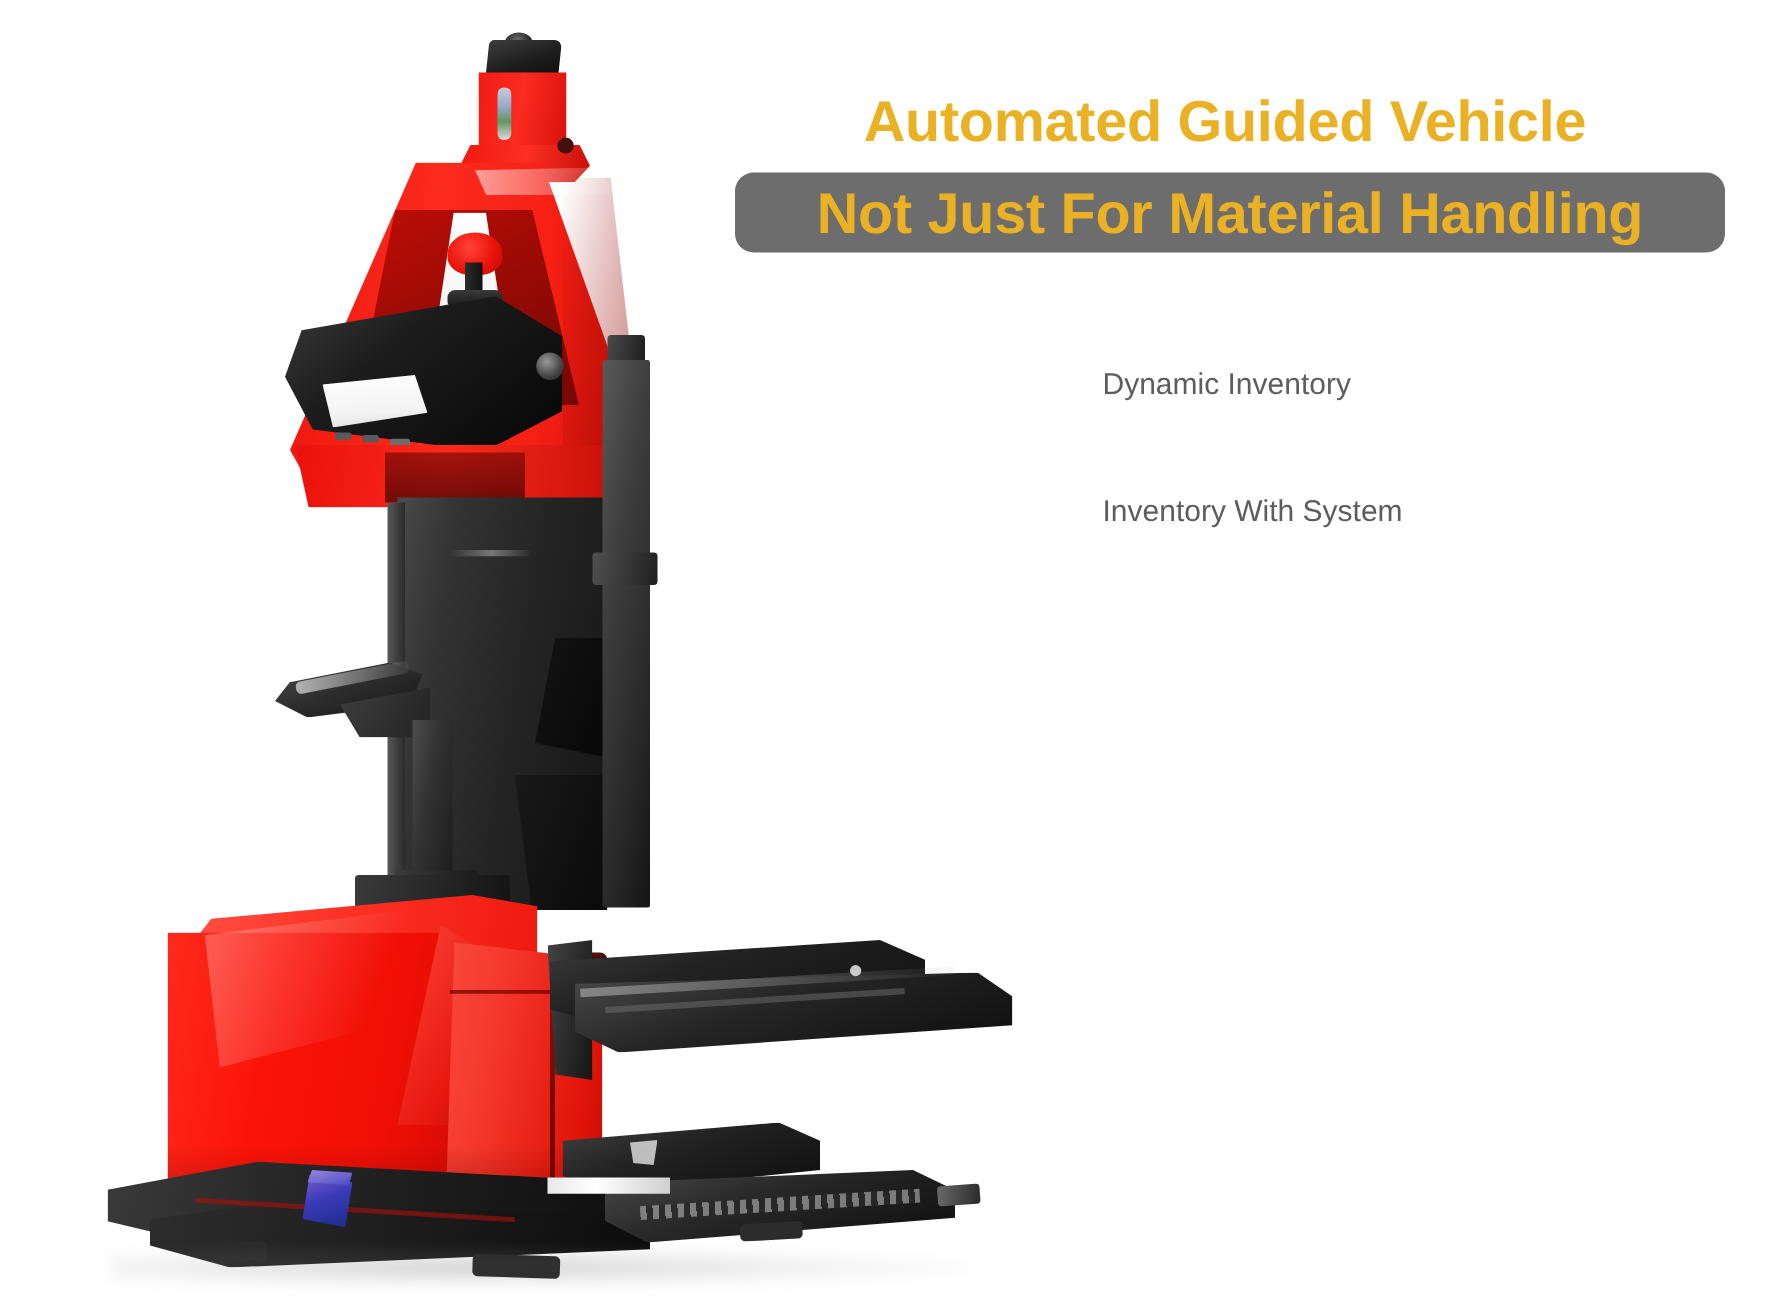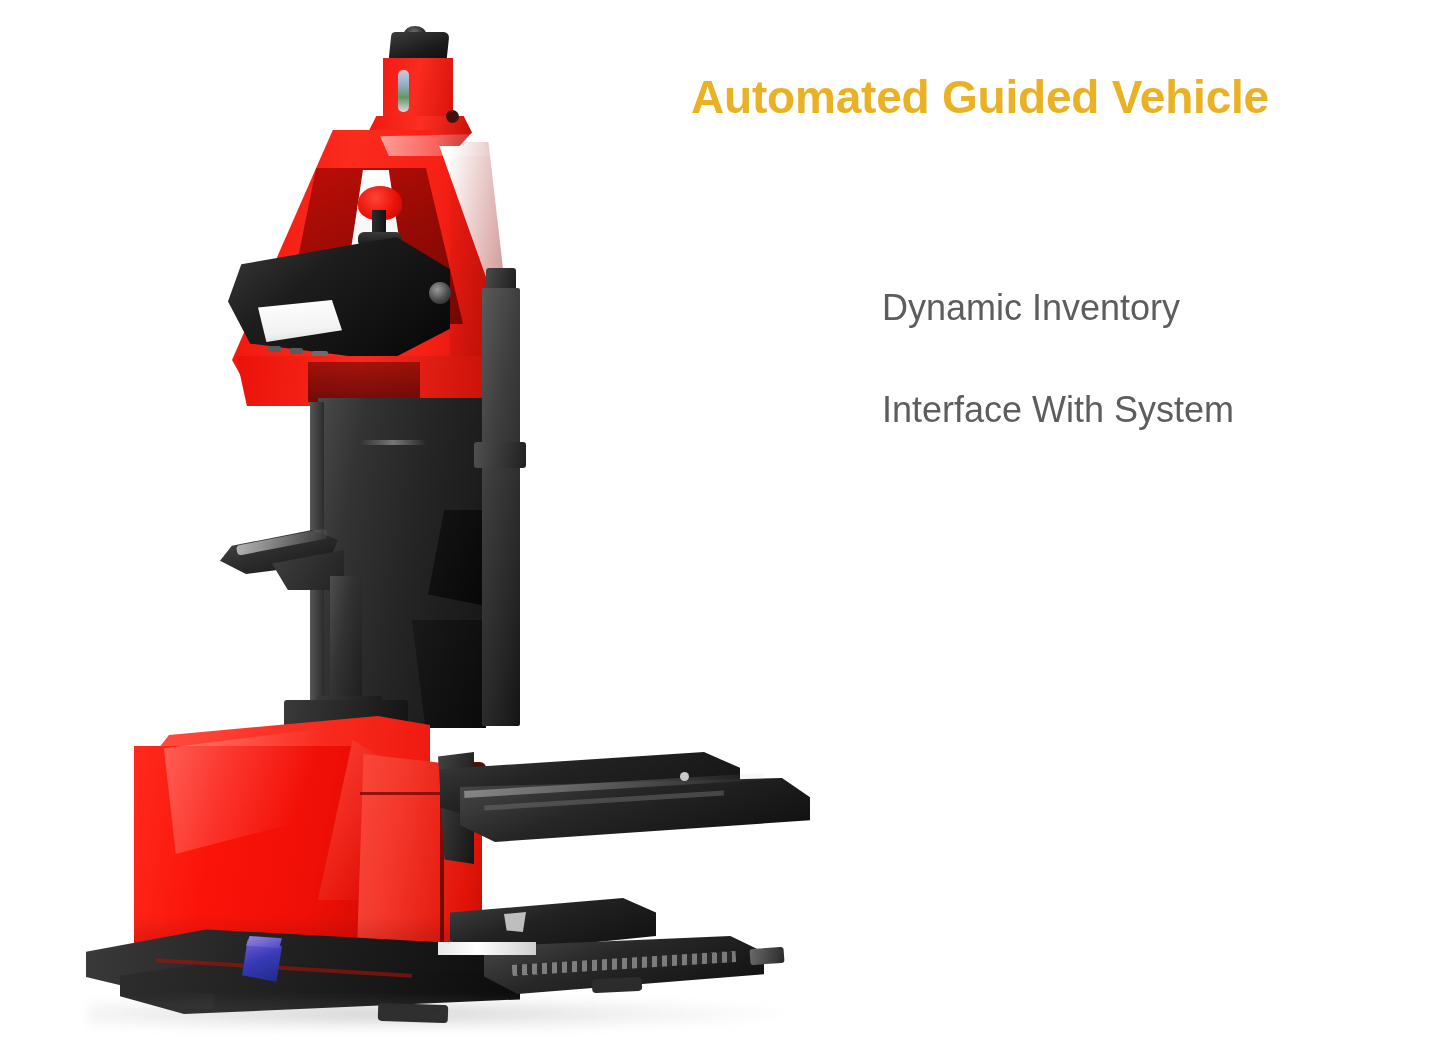--- a/index.html
+++ b/index.html
@@ -69,21 +69,21 @@
   }
 
   .feature-list {
     position: absolute;
     left: 322px;
     top: 288px;
     width: 520px;
   }
   .feature-item {
     color: #5d5d5d;
-    font-size: 36px;
+    font-size: 24px;
     line-height: 40px;
     height: 40px;
     margin-bottom: 62px;
     white-space: nowrap;
   }
   .feature-item:last-child { margin-bottom: 0; }
 
   
   .agv {
     position: absolute;
@@ -504,20 +504,23 @@
     <div class="foot-b"></div>
     <div class="foot-c"></div>
     <div class="mast-label"></div>
     <div class="ground-shadow"></div>
   </div>
 
   <div class="text-col">
 
     <div class="title-line-1">Automated Guided Vehicle</div>
 
+    <div class="title-banner">
+      <div class="title-line-2">Not Just For Material Handling</div>
+    </div>
 
     <div class="feature-list">
       <div class="feature-item">Dynamic Inventory</div>
-      <div class="feature-item">Interface With System</div>
+      <div class="feature-item">Inventory With System</div>
     </div>
 
   </div>
 </div>
 
 </body></html>

